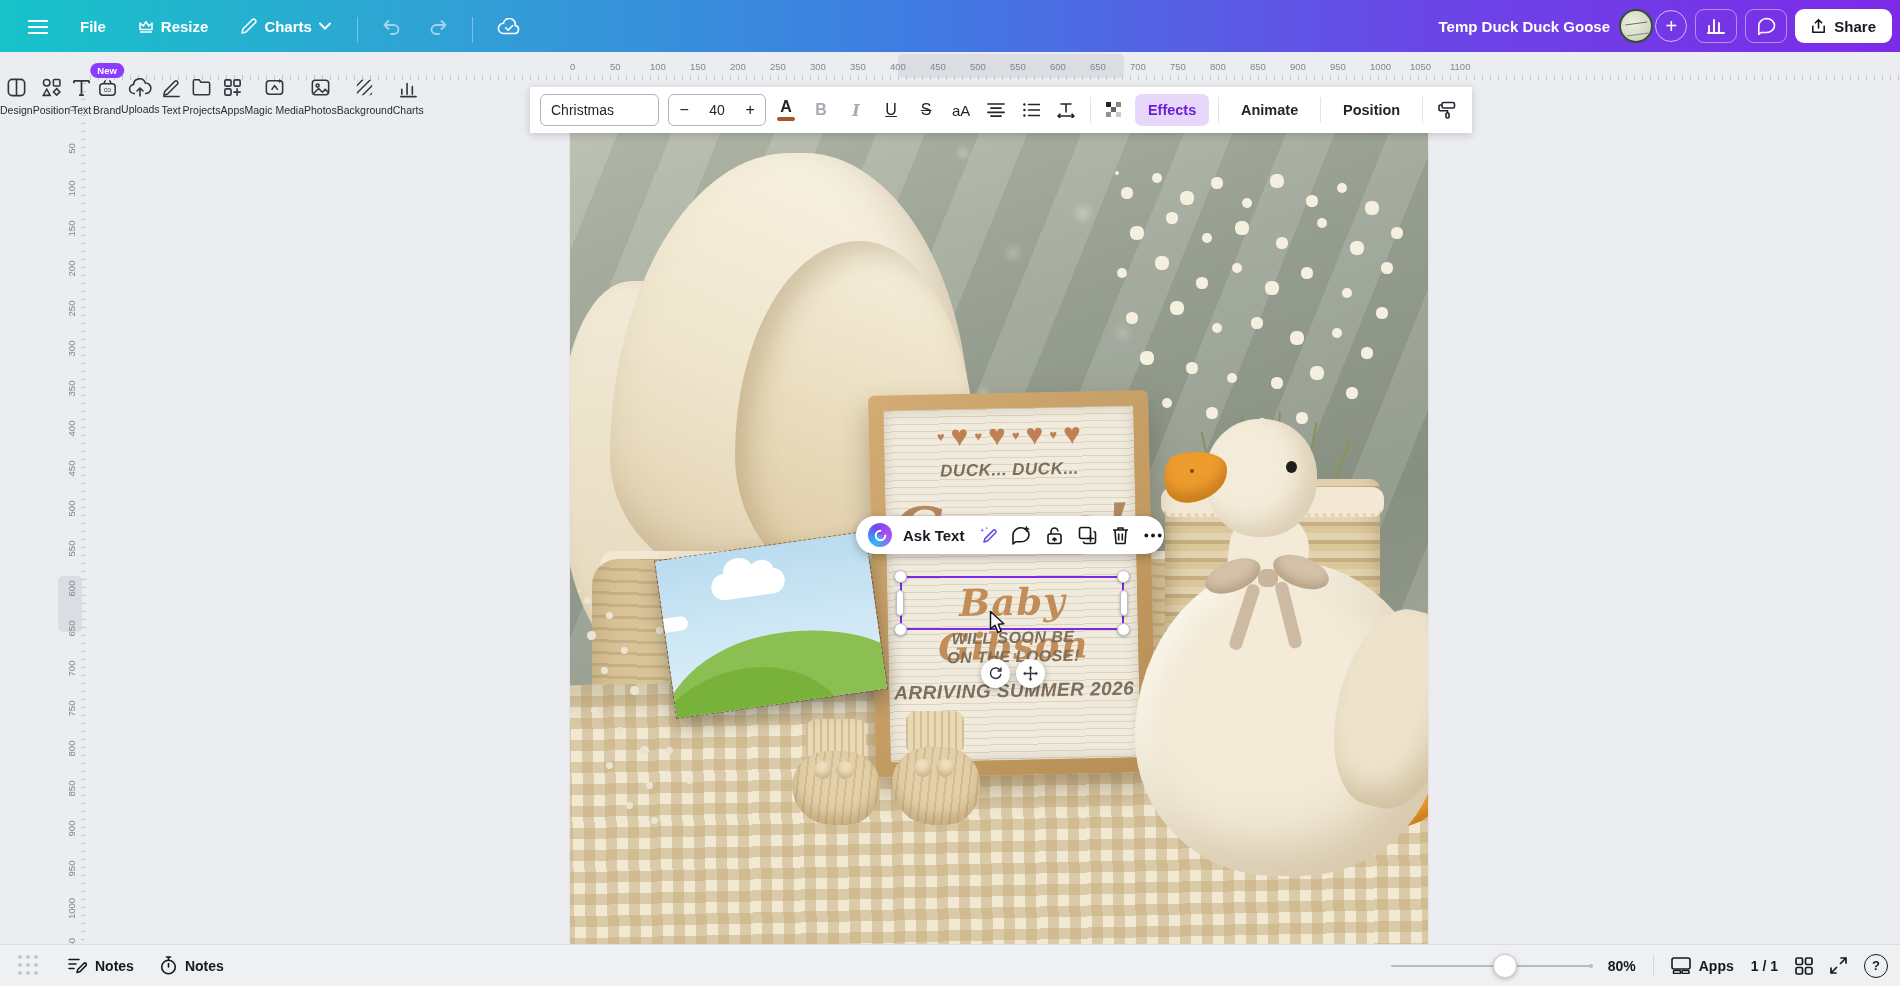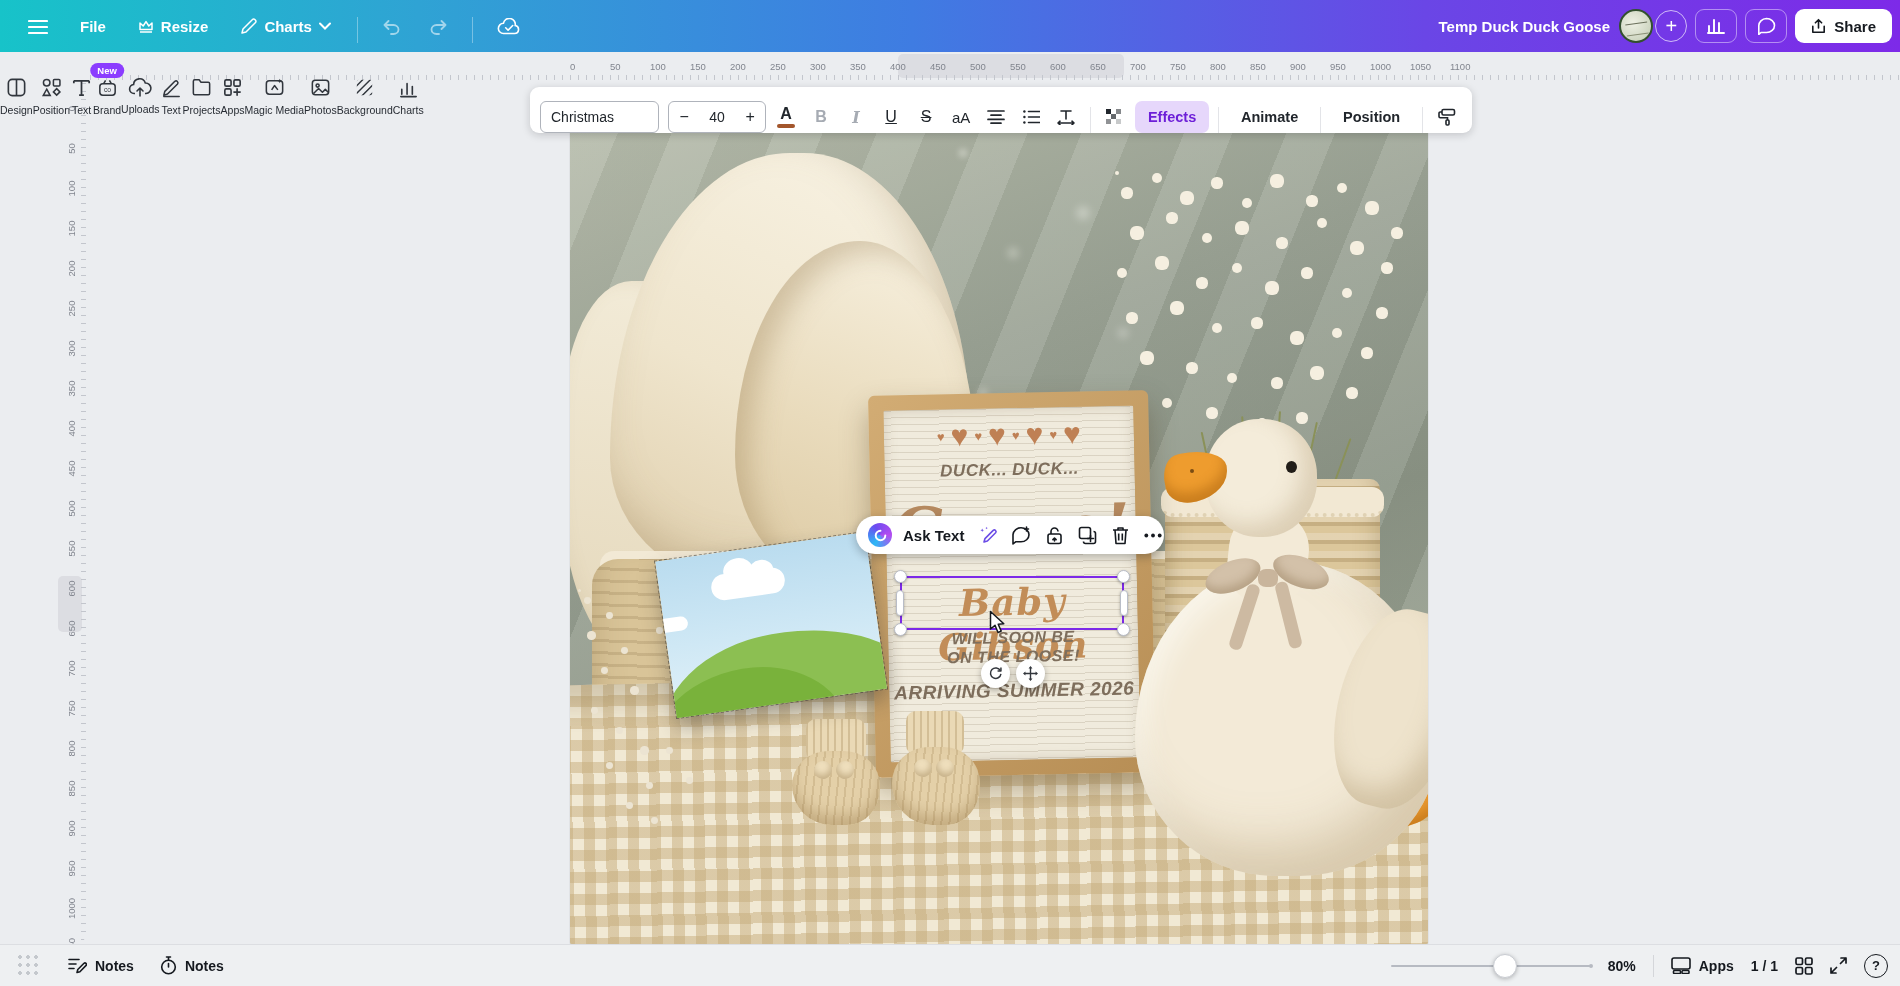--- a/index.html
+++ b/index.html
@@ -112,22 +112,22 @@
  outline:1.5px dashed rgba(50,50,50,.55);box-shadow:0 10px 20px rgba(40,40,40,.35);z-index:8}
 .sky{position:absolute;inset:0;background:linear-gradient(180deg,#badcef 0%,#cfe8f5 55%,#e2f1f8 100%)}
 .cloud{position:absolute;background:#fff;border-radius:20px}
 .c1{left:52px;top:22px;width:74px;height:26px}
 .c1::before{content:"";position:absolute;left:14px;top:-14px;width:30px;height:26px;background:#fff;border-radius:50%}
 .c1::after{content:"";position:absolute;right:10px;top:-9px;width:24px;height:20px;background:#fff;border-radius:50%}
 .c2{left:-6px;top:58px;width:30px;height:14px}
 .hill-back{position:absolute;left:-18px;bottom:-26px;width:260px;height:96px;background:#8cbf52;border-radius:48% 52% 0 0/90% 75% 0 0;transform:rotate(-2deg)}
 .hill-front{position:absolute;left:-30px;bottom:-46px;width:200px;height:86px;background:#79b23b;border-radius:55% 45% 0 0/100% 80% 0 0;transform:rotate(3deg)}
 
-.fmt{position:absolute;left:530px;top:87px;width:942px;height:46px;background:#fff;border-radius:9px;
- box-shadow:0 2px 8px rgba(14,19,24,.18);display:flex;align-items:flex-end;padding:0 10px;gap:5px;z-index:50;color:#21262c}
+.fmt{position:absolute;left:530px;top:87px;width:942px;height:46px;background:#fff;border-radius:0;
+ box-shadow:0 2px 8px rgba(14,19,24,.18);display:flex;align-items:center;padding:0 10px;gap:5px;z-index:50;color:#21262c}
 .fontbox{width:146px;height:32px;border:1px solid #afb3bb;border-radius:6px;display:flex;align-items:center;padding:0 10px;font-size:14px;cursor:pointer}
 .sizer{height:32px;border:1px solid #afb3bb;border-radius:6px;display:flex;align-items:center;margin-left:4px}
 .sizer .st{width:30px;text-align:center;font-size:16px;cursor:pointer;color:#21262c}
 .sizer .sv{width:36px;text-align:center;font-size:14px}
 .fbt{min-width:30px;height:32px;display:flex;align-items:center;justify-content:center;border-radius:6px;cursor:pointer;font-size:16px;font-weight:700;padding:0 4px}
 .fbt.dis{color:#a6abb3}
 .colorA{display:flex;flex-direction:column;align-items:center;line-height:1;font-weight:700;font-size:16px}
 .colorA .bar{width:18px;height:4px;border-radius:2px;margin-top:2px}
 .fsep{width:1px;height:26px;background:#e3e4e8;margin:0 4px}
 .pill{height:32px;display:flex;align-items:center;padding:0 13px;border-radius:7px;font-size:14.5px;font-weight:700;cursor:pointer}

